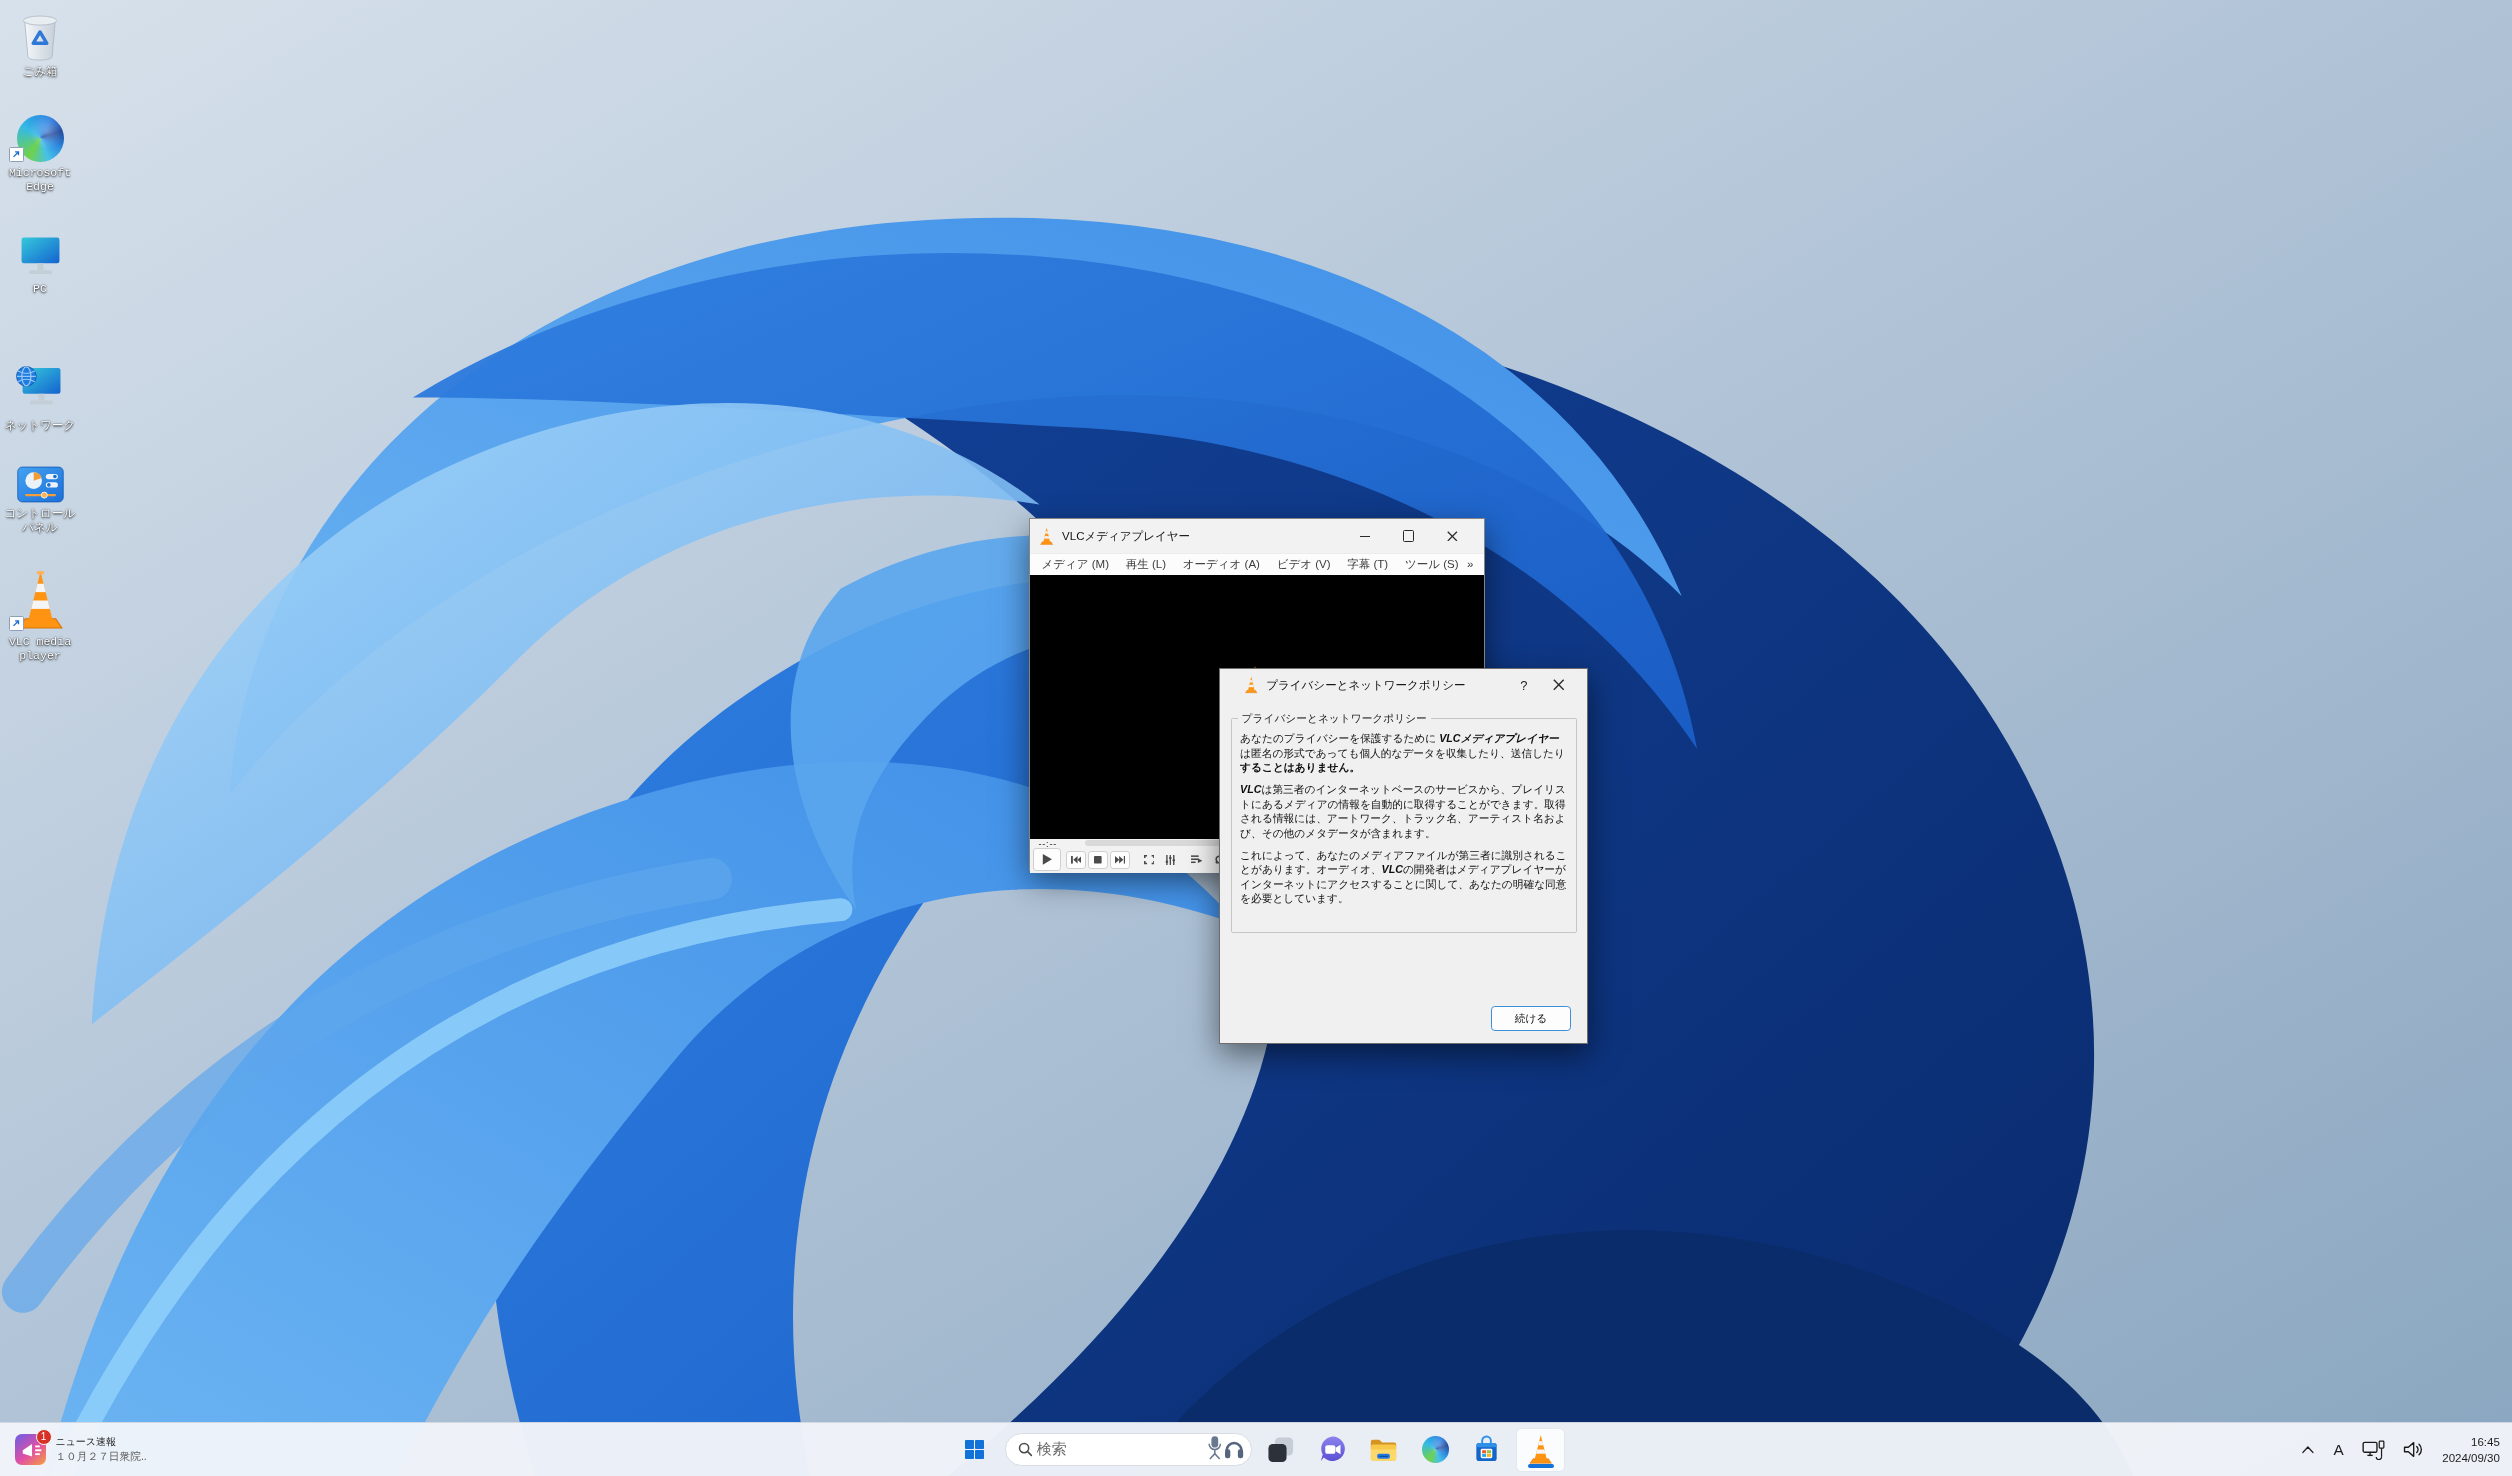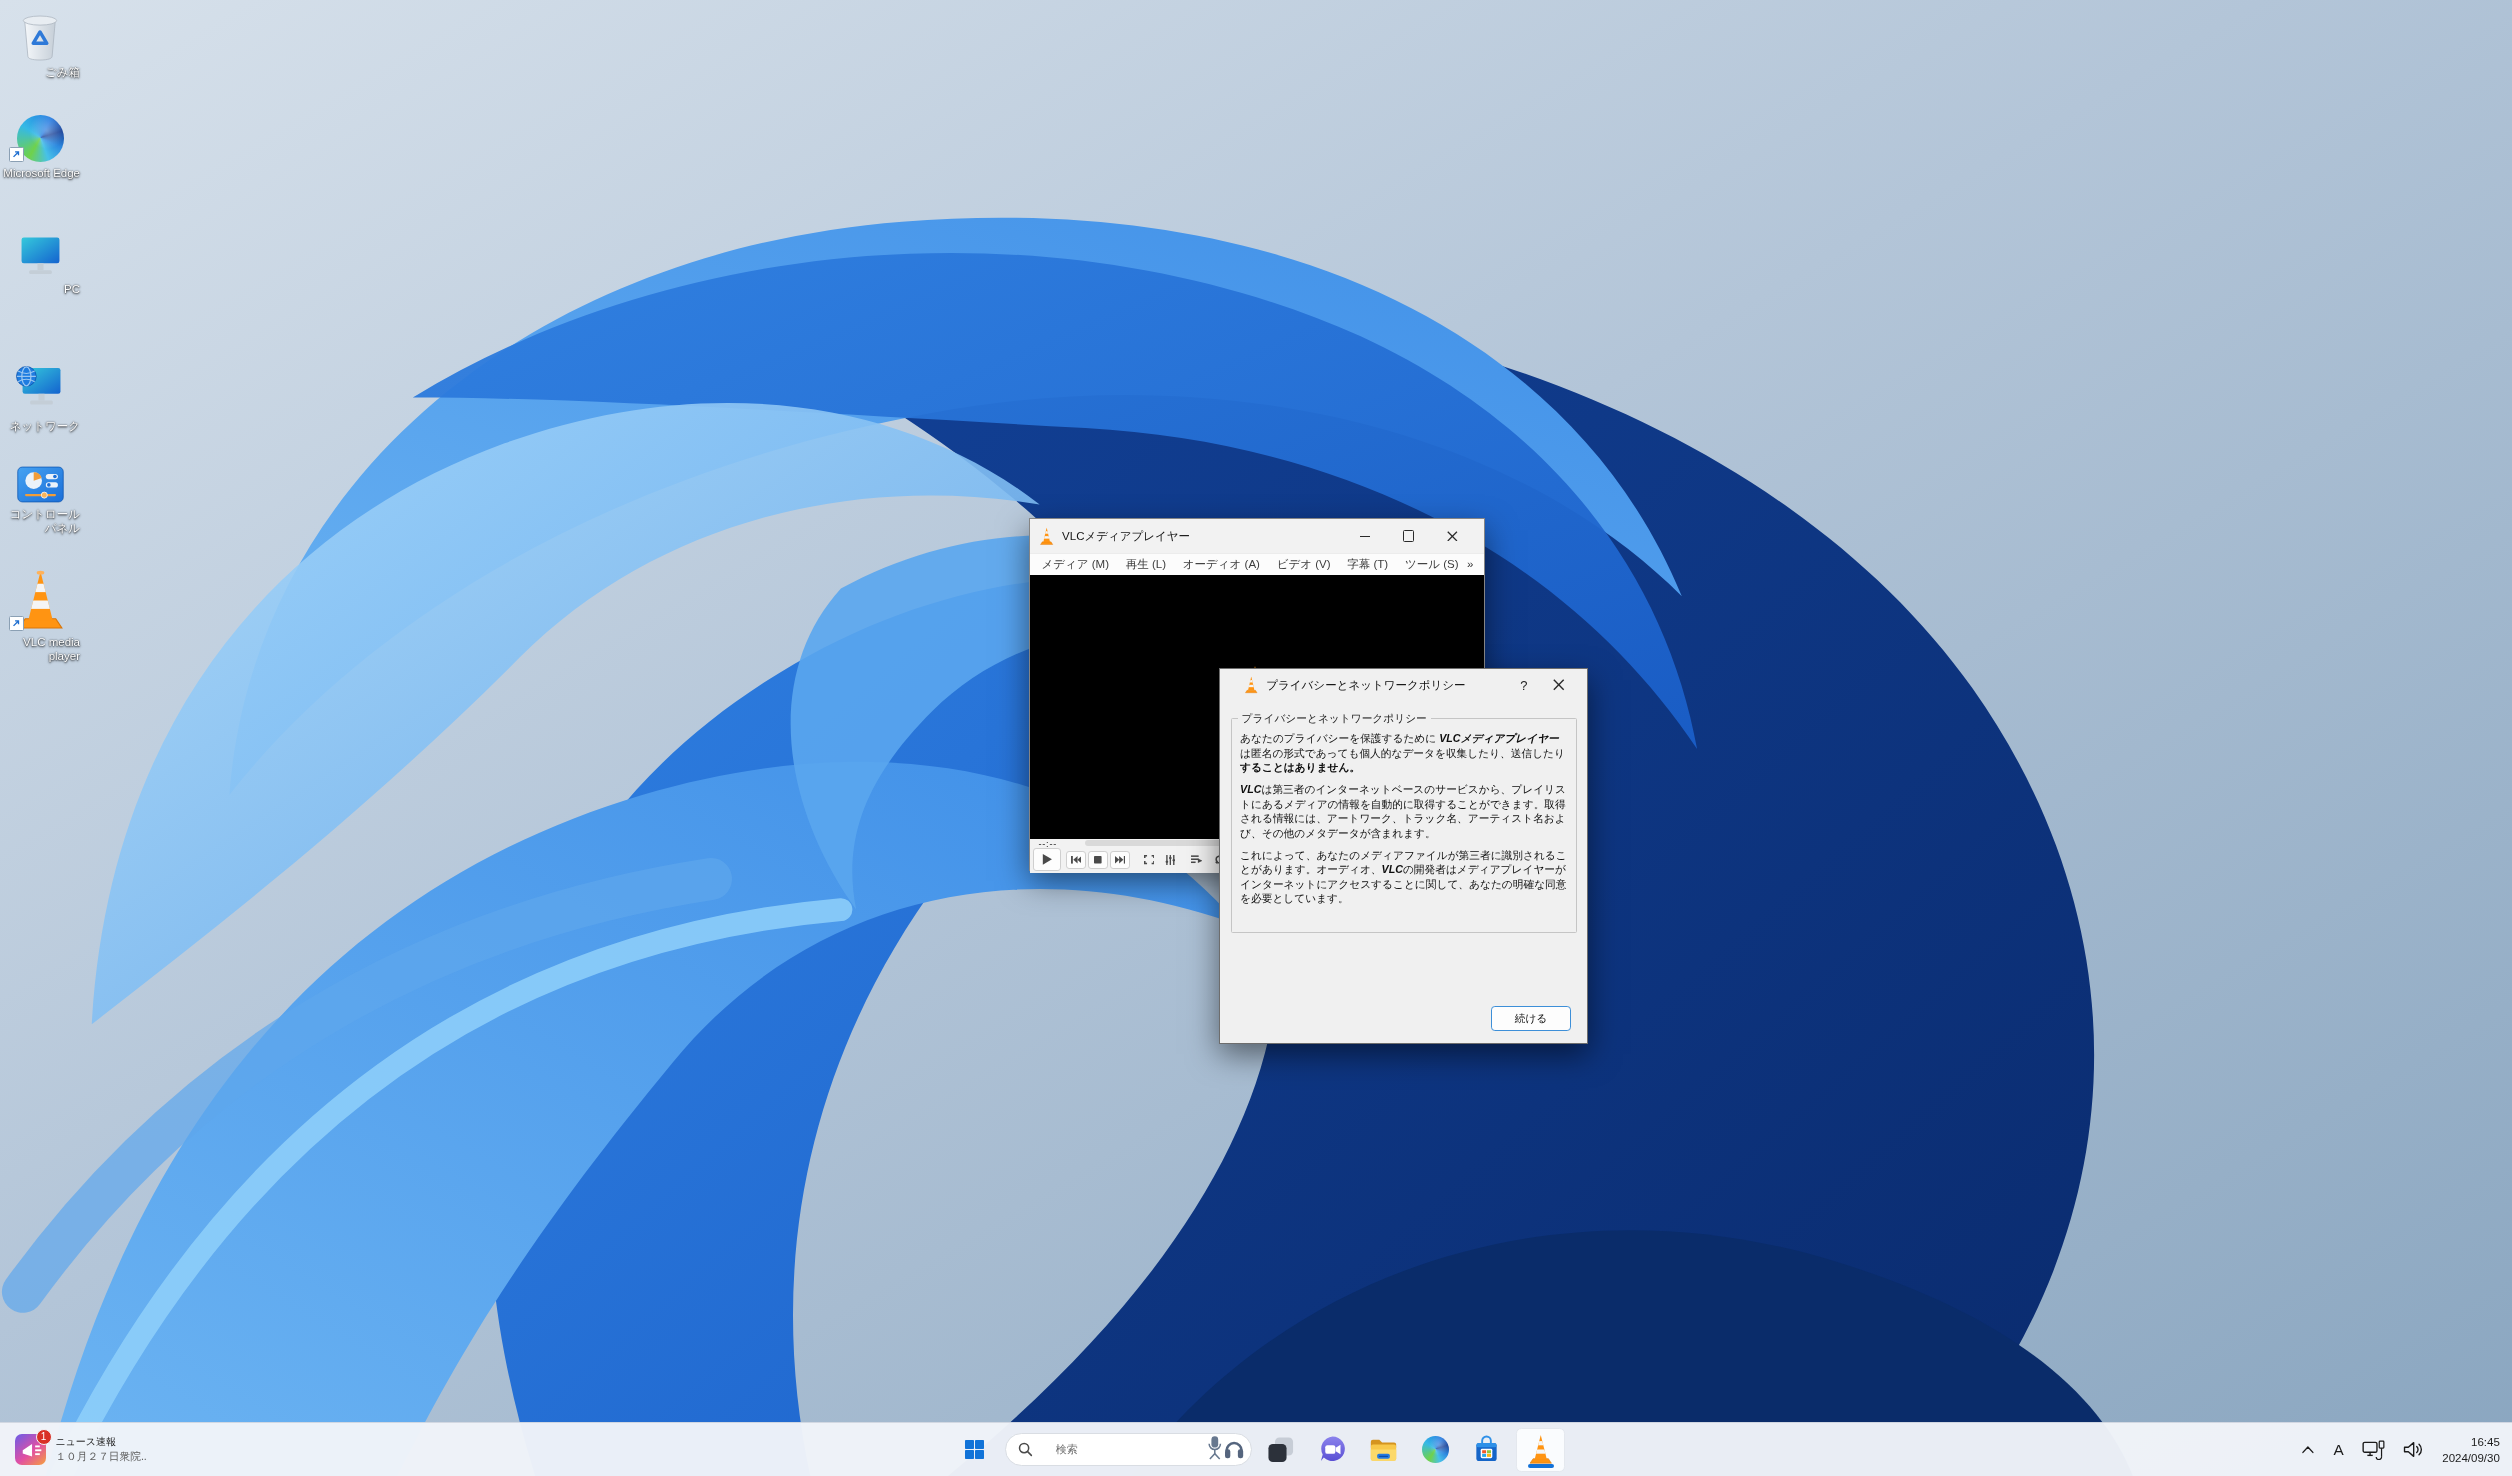--- a/index.html
+++ b/index.html
@@ -4,21 +4,21 @@
 <style>
   html,body{margin:0;padding:0;}
   body{
     width:2512px;height:1476px;position:relative;overflow:hidden;
     font-family:"Liberation Sans","DejaVu Sans",sans-serif;
     background:#aebfd2;
   }
   .wallpaper{position:absolute;left:0;top:0;width:2512px;height:1476px;}
 
   
-  .desktop-icon{position:absolute;left:0;width:80px;text-align:right;cursor:default;}
+  .desktop-icon{position:absolute;left:0;width:80px;text-align:center;cursor:default;font-family:Liberation Mono, monospace;}
   .desktop-icon .glyph{display:flex;justify-content:center;align-items:flex-end;margin-bottom:3.8px;position:relative;}
   .desktop-icon .label{
     color:#fff;font-size:11.5px;line-height:14.5px;
     text-shadow:0 0.8px 2.3px rgba(0,0,0,.9),0 0 1.5px rgba(0,0,0,.7);
     word-break:break-word;
   }
   .shortcut-badge{position:absolute;left:9.2px;bottom:0;width:13px;height:13px;background:#fff;border:0.8px solid #8ba0b4;border-radius:1.5px;display:flex;align-items:center;justify-content:center;}
   .edge-circle{width:47px;height:47px;border-radius:50%;
     background:
       radial-gradient(circle at 64% 34%,rgba(255,255,255,.35),rgba(255,255,255,0) 42%),
@@ -76,21 +76,21 @@
   .widget-badge{position:absolute;right:-5.4px;top:-5.4px;min-width:16px;height:16px;border-radius:8.4px;background:#d93025;color:#fff;
     font-size:10px;display:flex;align-items:center;justify-content:center;border:1.5px solid #f1f4f9;box-sizing:border-box;}
   .widget-title{font-size:10px;color:#1f1f1f;line-height:14.5px;}
   .widget-sub{font-size:10.7px;color:#5d5d5d;line-height:14.5px;}
   .tb-btn{position:absolute;top:4.6px;height:44px;display:flex;align-items:center;justify-content:center;border-radius:5.4px;}
   .tb-start{left:956px;width:37px;}
   .win-logo{width:18.3px;height:18.3px;display:grid;grid-template-columns:8.4px 8.4px;grid-template-rows:8.4px 8.4px;gap:1.5px;}
   .win-logo i{background:#1173d8;border-radius:0.8px;}
   .search-pill{position:absolute;left:1005px;top:10px;width:247px;height:33px;border-radius:17px;background:#fff;
     border:0.8px solid #d9dde3;display:flex;align-items:center;padding:0 6.1px 0 12.2px;box-sizing:border-box;}
-  .search-text{font-size:11px;color:#6b6b6b;margin-left:23px;}
+  .search-text{font-size:15px;color:#6b6b6b;margin-left:4px;}
   .search-img{margin-left:auto;}
   .tb-taskview{left:1262px;width:37px;}
   .tb-chat{left:1314px;width:37px;}
   .tb-explorer{left:1365px;width:37px;}
   .tb-edge{left:1417px;width:37px;}
   .tb-store{left:1468px;width:37px;}
   .tb-vlc{left:1516px;width:49px;background:#fafcfe;border:0.8px solid #e4e8ee;box-sizing:border-box;}
   .vlc-underline{position:absolute;left:50%;transform:translateX(-50%);bottom:2.3px;width:26px;height:4.6px;border-radius:2.3px;background:#1372d8;}
   .edge-small{width:27.5px;height:27.5px;}
   .tray{position:absolute;right:0;top:0;height:53px;display:flex;align-items:center;gap:18.3px;padding-right:12.2px;}

